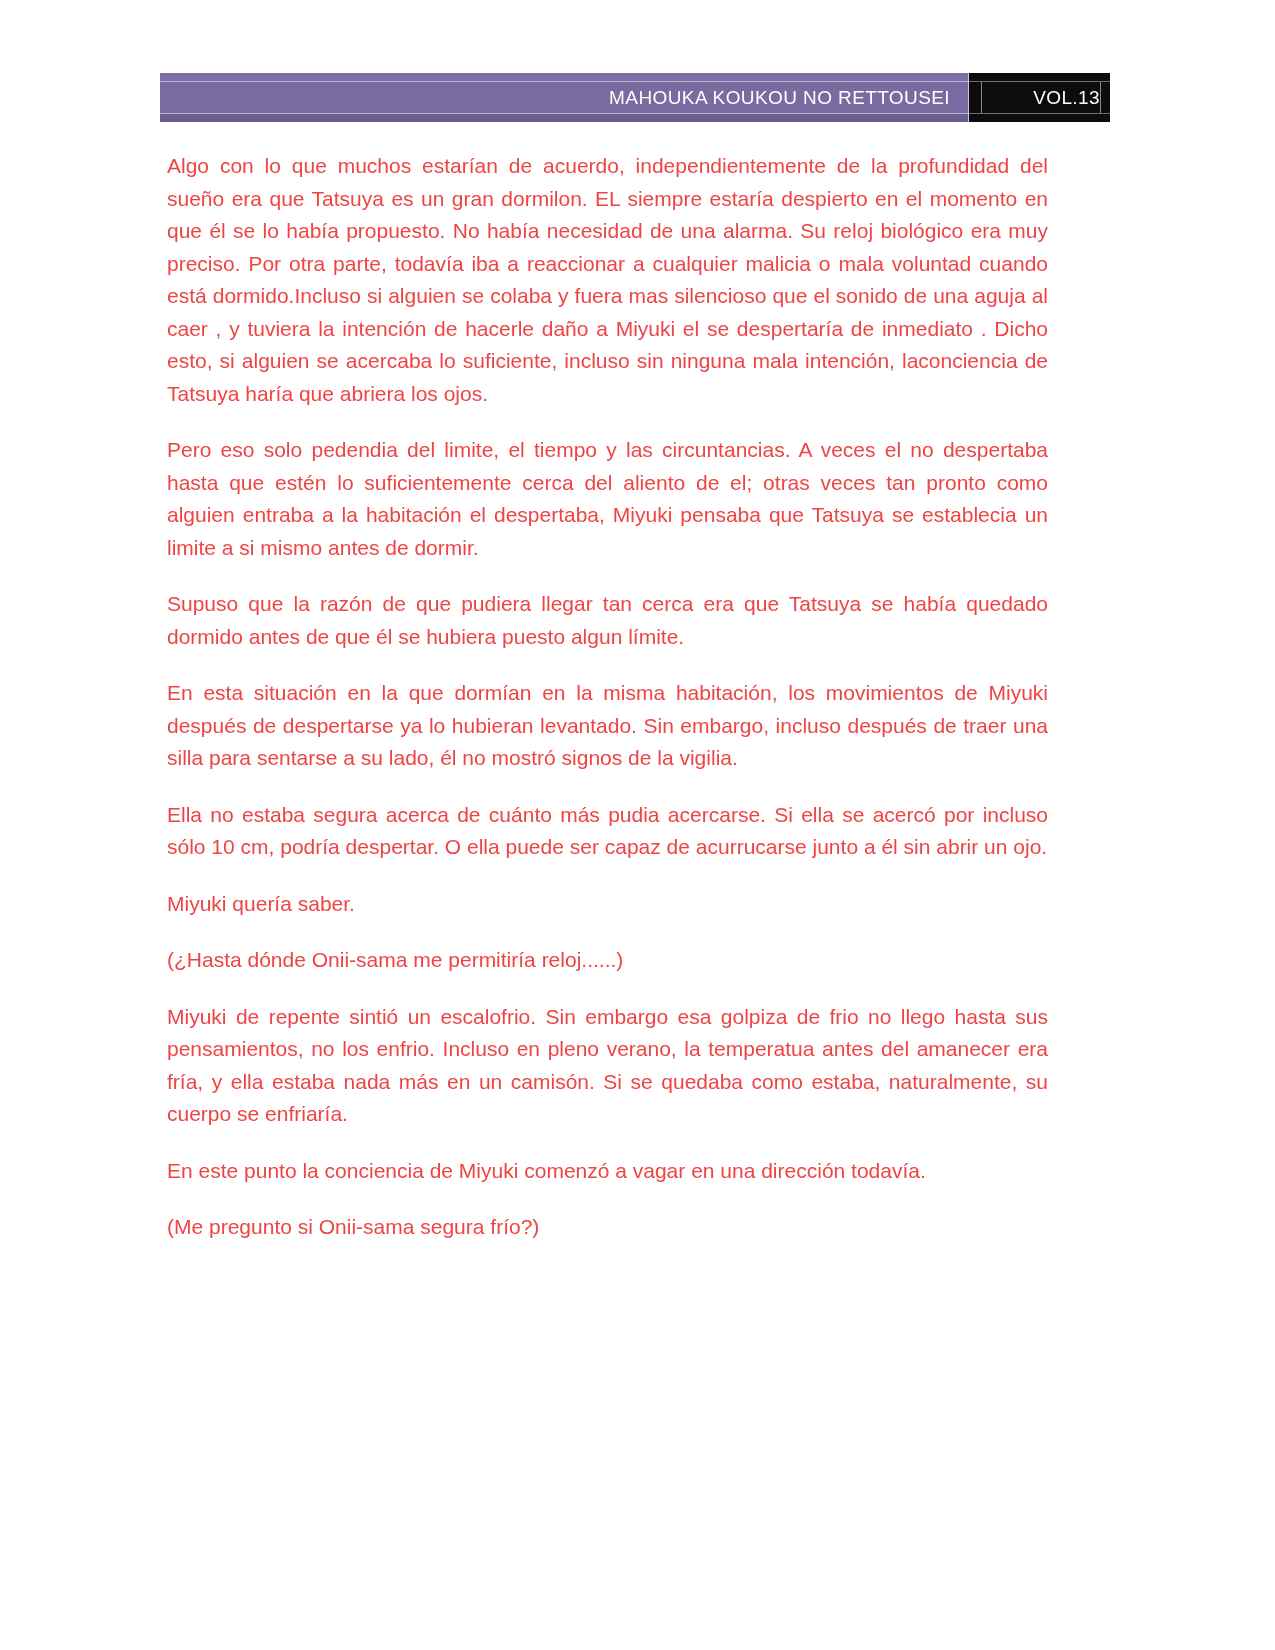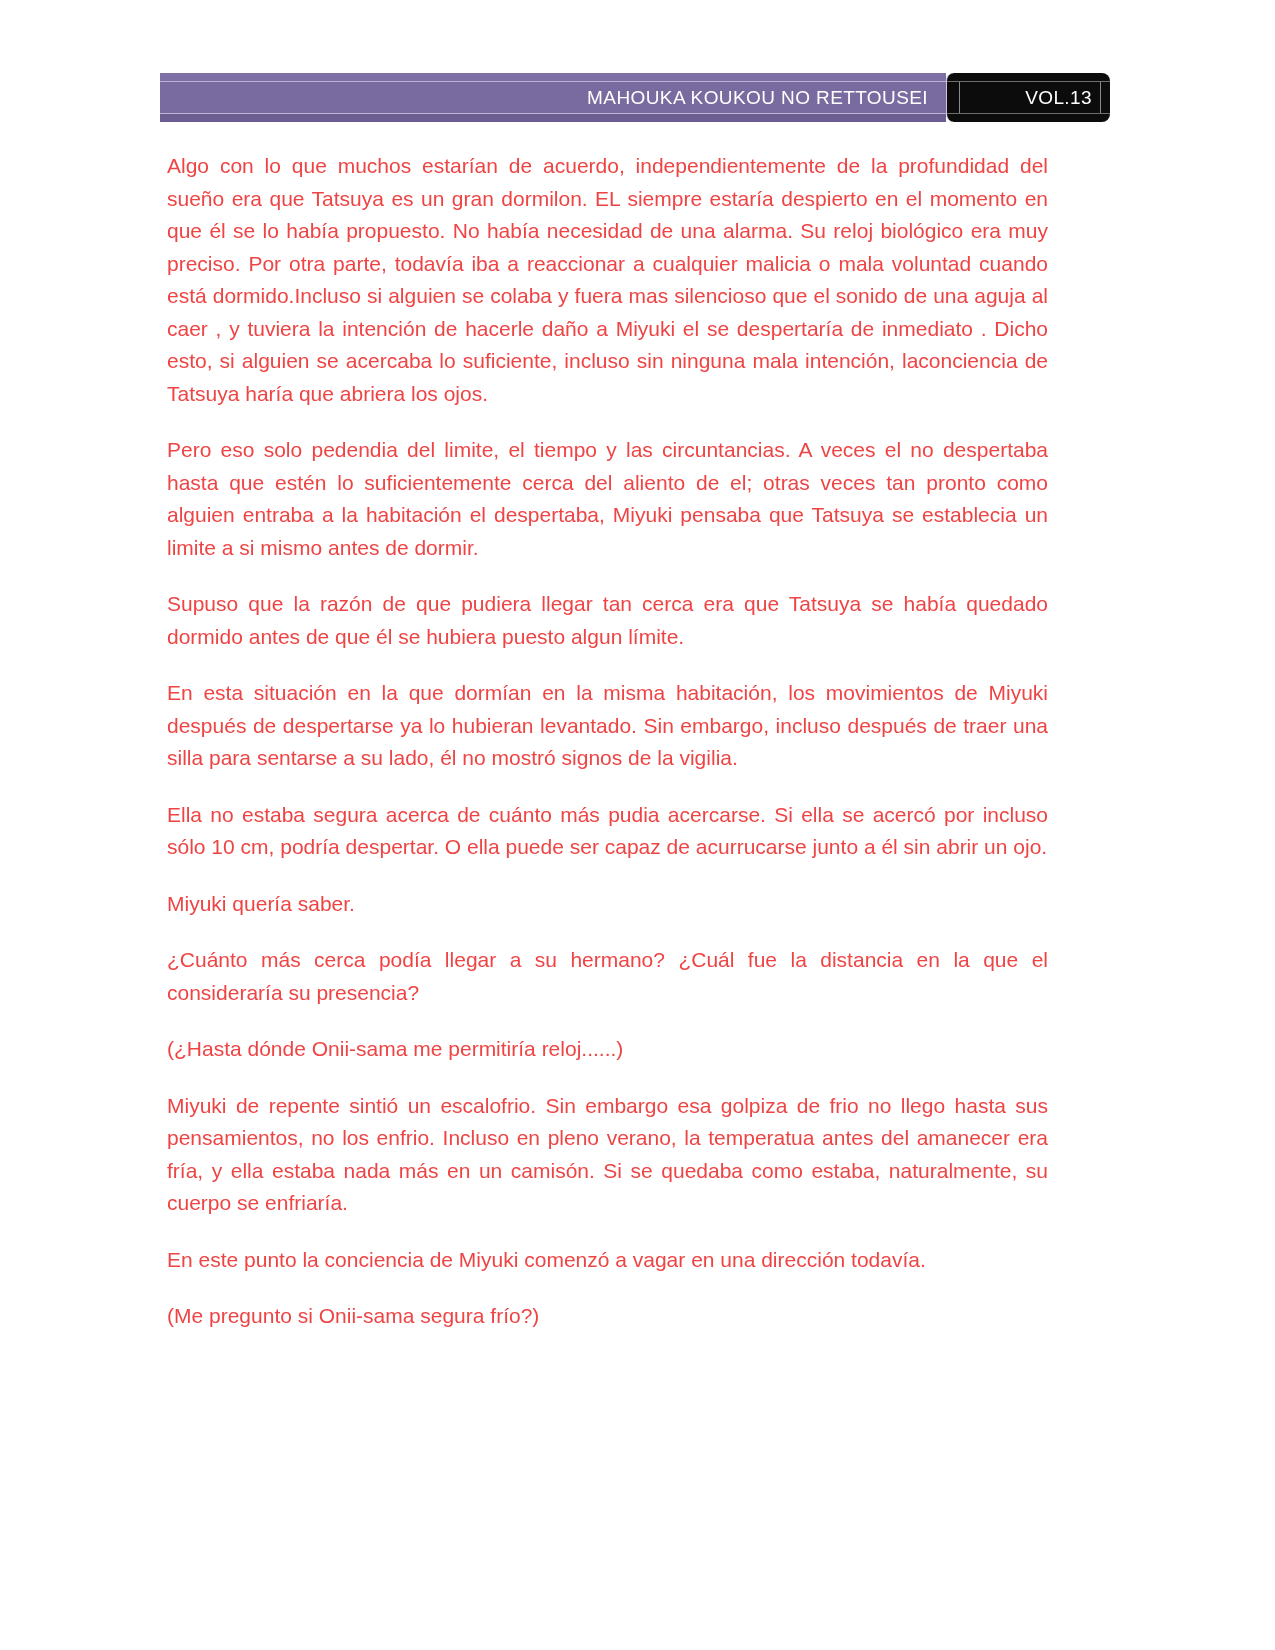--- a/index.html
+++ b/index.html
@@ -41,36 +41,35 @@
     );
   }
   .header-title {
     color: #ffffff;
     font-size: 19px;
     letter-spacing: 0.4px;
     white-space: nowrap;
   }
   .header-vol {
     position: relative;
-    width: 164px;
+    width: 142px;
     display: flex;
     align-items: center;
     justify-content: flex-end;
-    padding-right: 14px;
+    padding-right: 6px;
     box-sizing: border-box;
     border-left: 1px solid #cfc8dd;
     background: linear-gradient(
       to bottom,
       #0c0c0c 0px, #0c0c0c 8px,
       #6f6f6f 8px, #6f6f6f 9px,
       #0c0c0c 9px, #0c0c0c 40px,
       #6f6f6f 40px, #6f6f6f 41px,
       #0c0c0c 41px, #0c0c0c 100%
     );
-    border-radius: 8px;
   }
   .header-vol::before,
   .header-vol::after {
     content: "";
     position: absolute;
     top: 9px;
     bottom: 9px;
     width: 1px;
     background: #8a8a8a;
   }
@@ -113,20 +112,19 @@
     </div>
   </header>
 
   <main class="content">
     <p>Algo con lo que muchos estarían de acuerdo, independientemente de la profundidad del sueño era que Tatsuya es un gran dormilon. EL siempre estaría despierto en el momento en que él se lo había propuesto. No había necesidad de una alarma. Su reloj biológico era muy preciso. Por otra parte, todavía iba a reaccionar a cualquier malicia o mala voluntad cuando está dormido.Incluso si alguien se colaba y fuera mas silencioso que el sonido de una aguja al caer , y tuviera la intención de hacerle daño a Miyuki el se despertaría de inmediato . Dicho esto, si alguien se acercaba lo suficiente, incluso sin ninguna mala intención, laconciencia de Tatsuya haría que abriera los ojos.</p>
     <p>Pero eso solo pedendia del limite, el tiempo y las circuntancias. A veces el no despertaba hasta que estén lo suficientemente cerca del aliento de el; otras veces tan pronto como alguien entraba a la habitación el despertaba, Miyuki pensaba que Tatsuya se establecia un limite a si mismo antes de dormir.</p>
     <p>Supuso que la razón de que pudiera llegar tan cerca era que Tatsuya se había quedado dormido antes de que él se hubiera puesto algun límite.</p>
     <p>En esta situación en la que dormían en la misma habitación, los movimientos de Miyuki después de despertarse ya lo hubieran levantado. Sin embargo, incluso después de traer una silla para sentarse a su lado, él no mostró signos de la vigilia.</p>
     <p>Ella no estaba segura acerca de cuánto más pudia acercarse. Si ella se acercó por incluso sólo 10 cm, podría despertar. O ella puede ser capaz de acurrucarse junto a él sin abrir un ojo.</p>
     <p>Miyuki quería saber.</p>
-    <p>¿Cuánto más cerca podía llegar a su hermano? ¿Cuál fue la distancia en la que el consideraría su presencia?</p>
     <p>(¿Hasta dónde Onii-sama me permitiría reloj......)</p>
     <p>Miyuki de repente sintió un escalofrio. Sin embargo esa golpiza de frio no llego hasta sus pensamientos, no los enfrio. Incluso en pleno verano, la temperatua antes del amanecer era fría, y ella estaba nada más en un camisón. Si se quedaba como estaba, naturalmente, su cuerpo se enfriaría.</p>
     <p>En este punto la conciencia de Miyuki comenzó a vagar en una dirección todavía.</p>
     <p>(Me pregunto si Onii-sama segura frío?)</p>
   </main>
 
 </div>
 
 </body></html>

